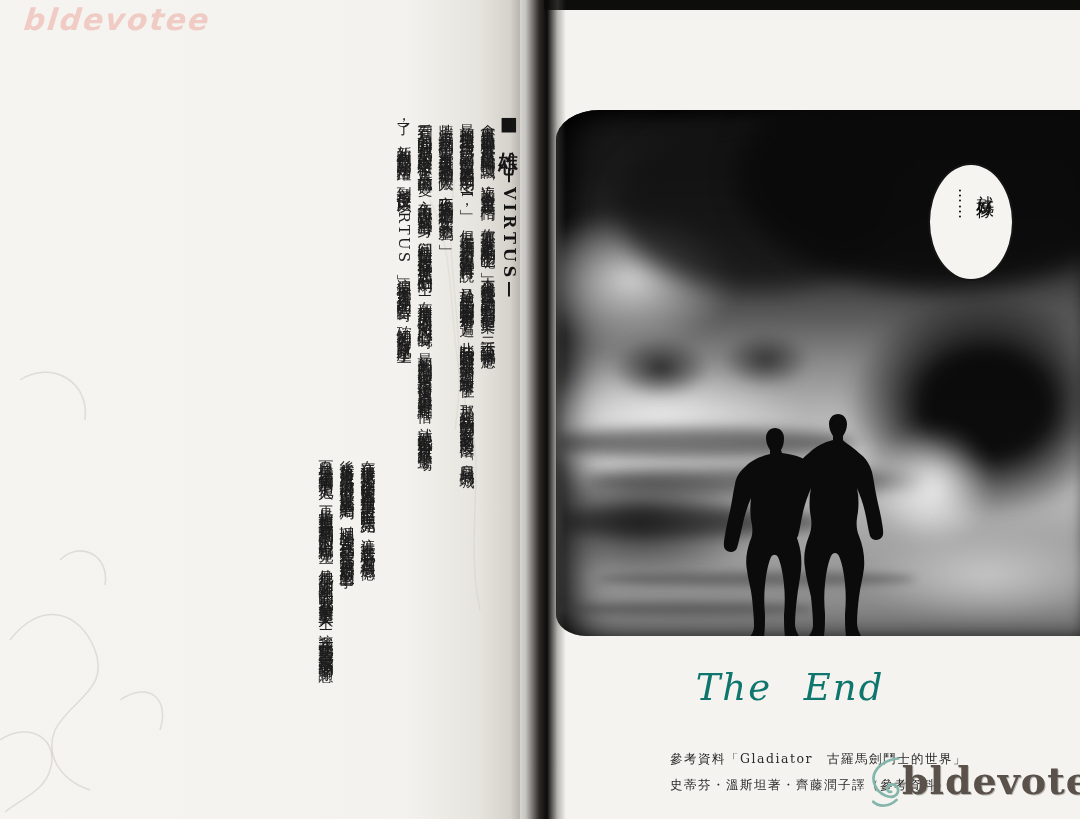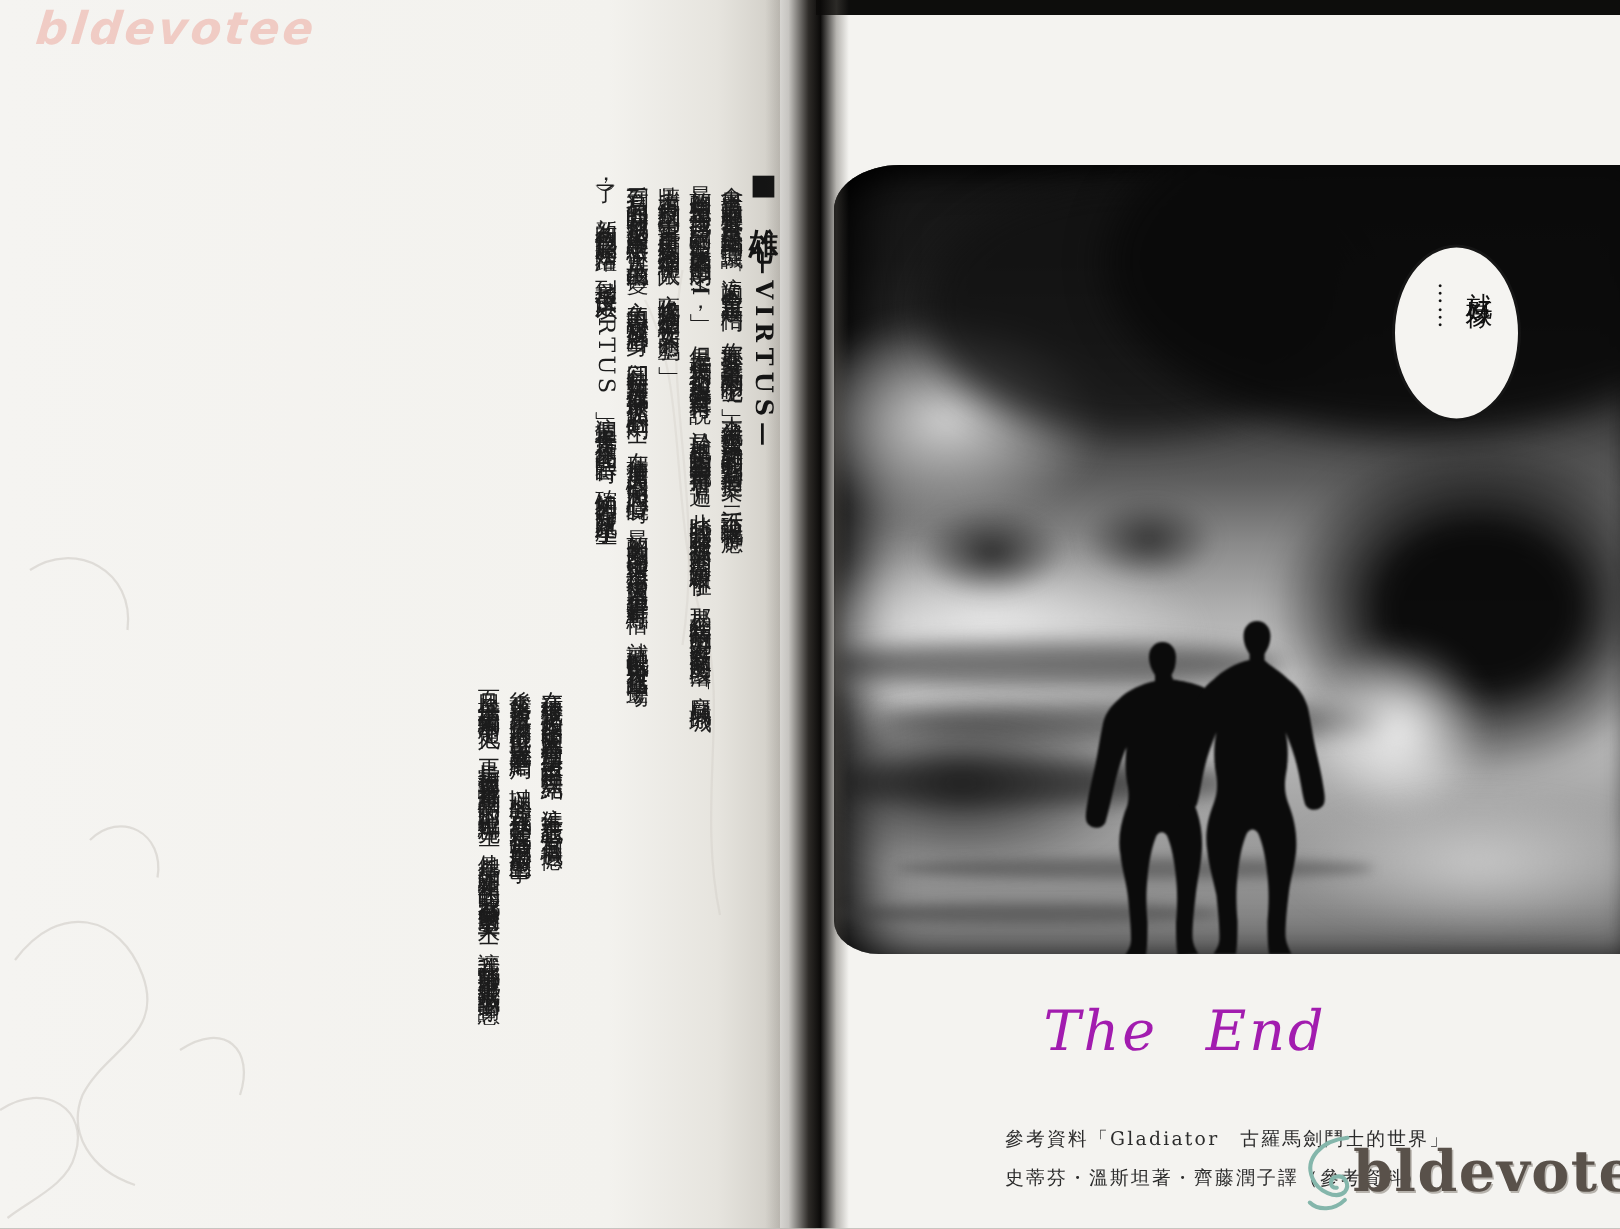--- a/index.html
+++ b/index.html
@@ -75,21 +75,21 @@
   .bubble{
     position:absolute;left:372px;top:53px;width:82px;height:114px;z-index:6;
     background:#f5f4f1;border:2px solid #151515;border-radius:50%;
   }
   .bubble-inner{position:absolute;top:16px;right:15px;writing-mode:vertical-rl;}
   .bubble-text{display:block;font-size:18px;letter-spacing:3px;color:#101010;}
   .bubble-ellipsis{display:block;text-orientation:sideways;font-size:15px;letter-spacing:1px;margin-top:7px;color:#101010;}
   
   .the-end{
     position:absolute;left:640px;top:666px;width:300px;z-index:3;
-    text-align:center;font-style:italic;font-size:37px;color:#a21caf;
+    text-align:center;font-style:italic;font-size:37px;color:#0f766e;
     letter-spacing:2px;word-spacing:18px;
   }
   .credits{
     position:absolute;left:670px;top:746px;z-index:3;
     font-size:12.5px;line-height:26px;letter-spacing:1.5px;color:#2b2b2b;
   }
   
   .wm-tl{
     position:absolute;left:24px;top:2px;z-index:9;
     font-family:"DejaVu Sans",sans-serif;font-style:italic;font-weight:bold;

